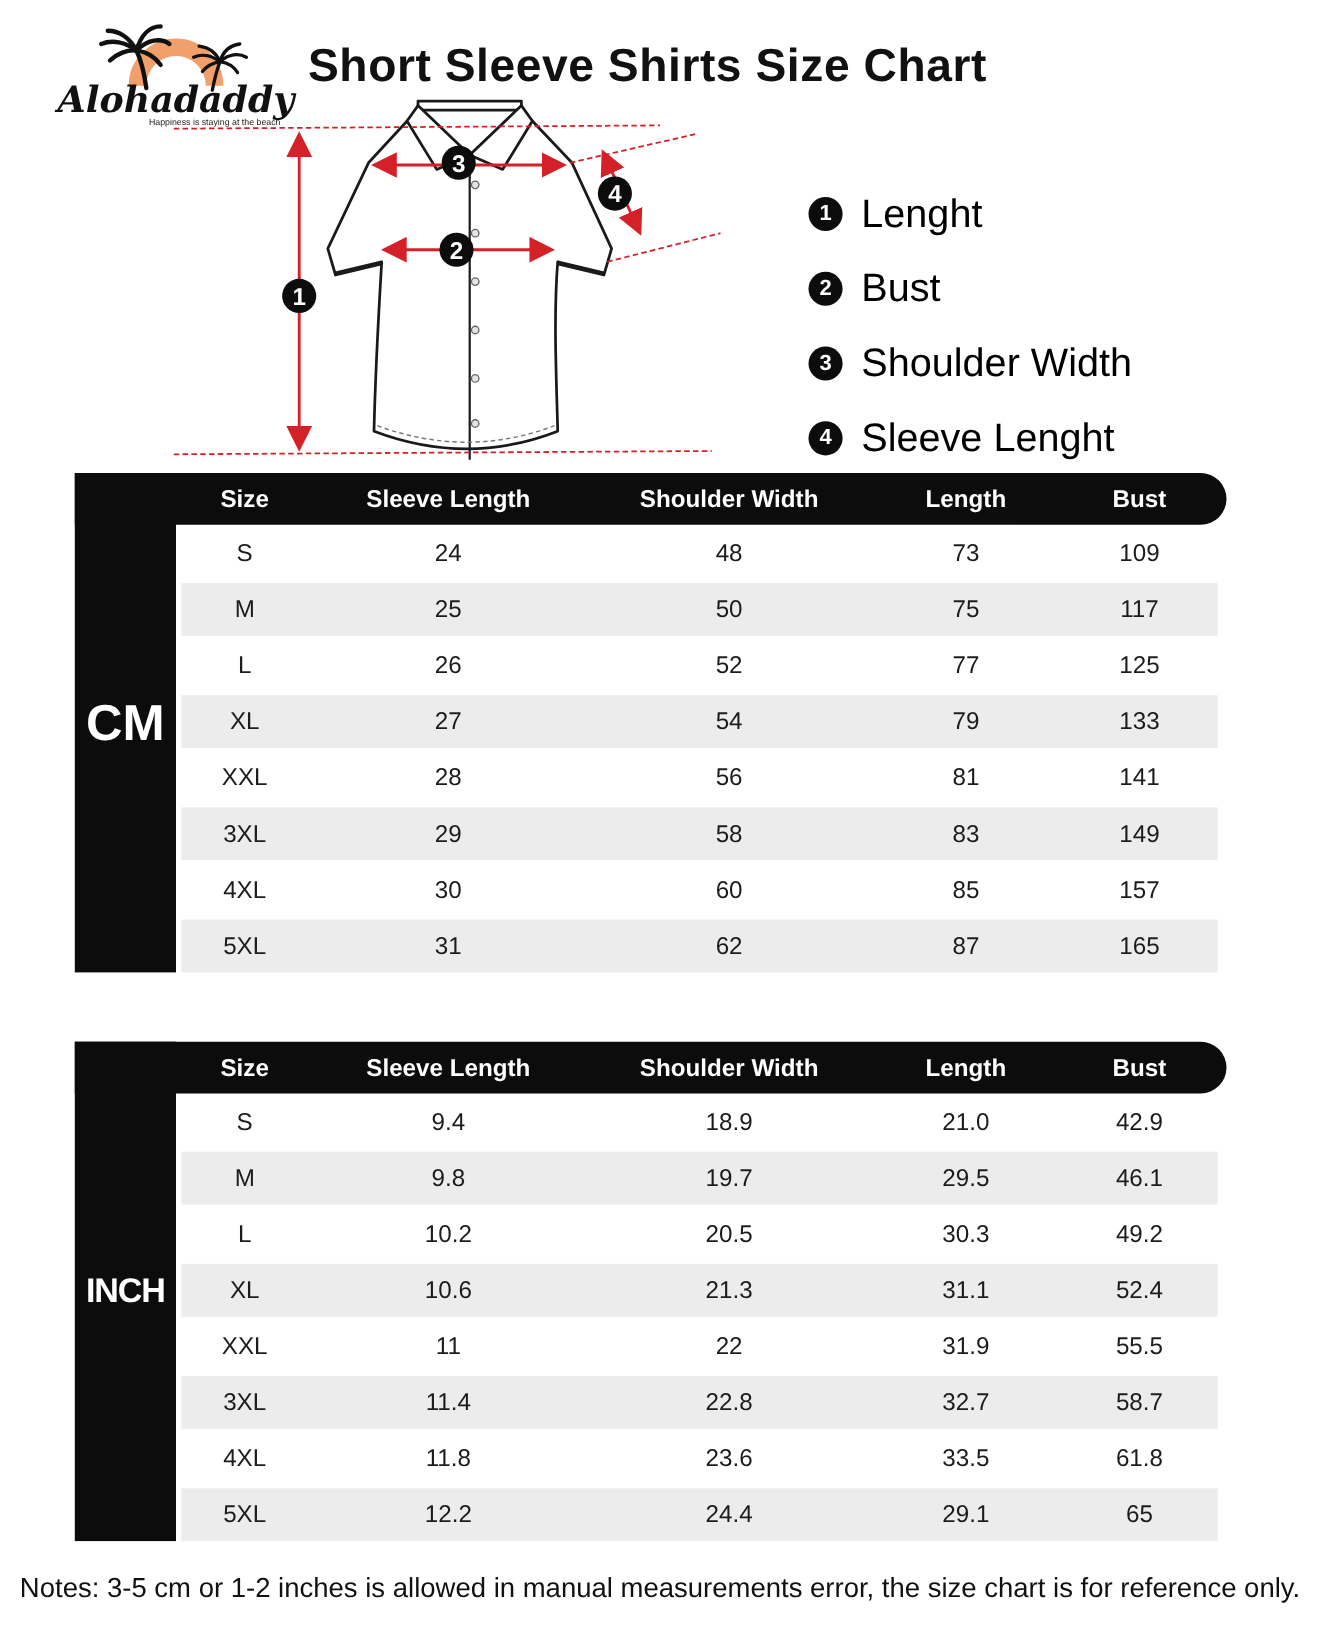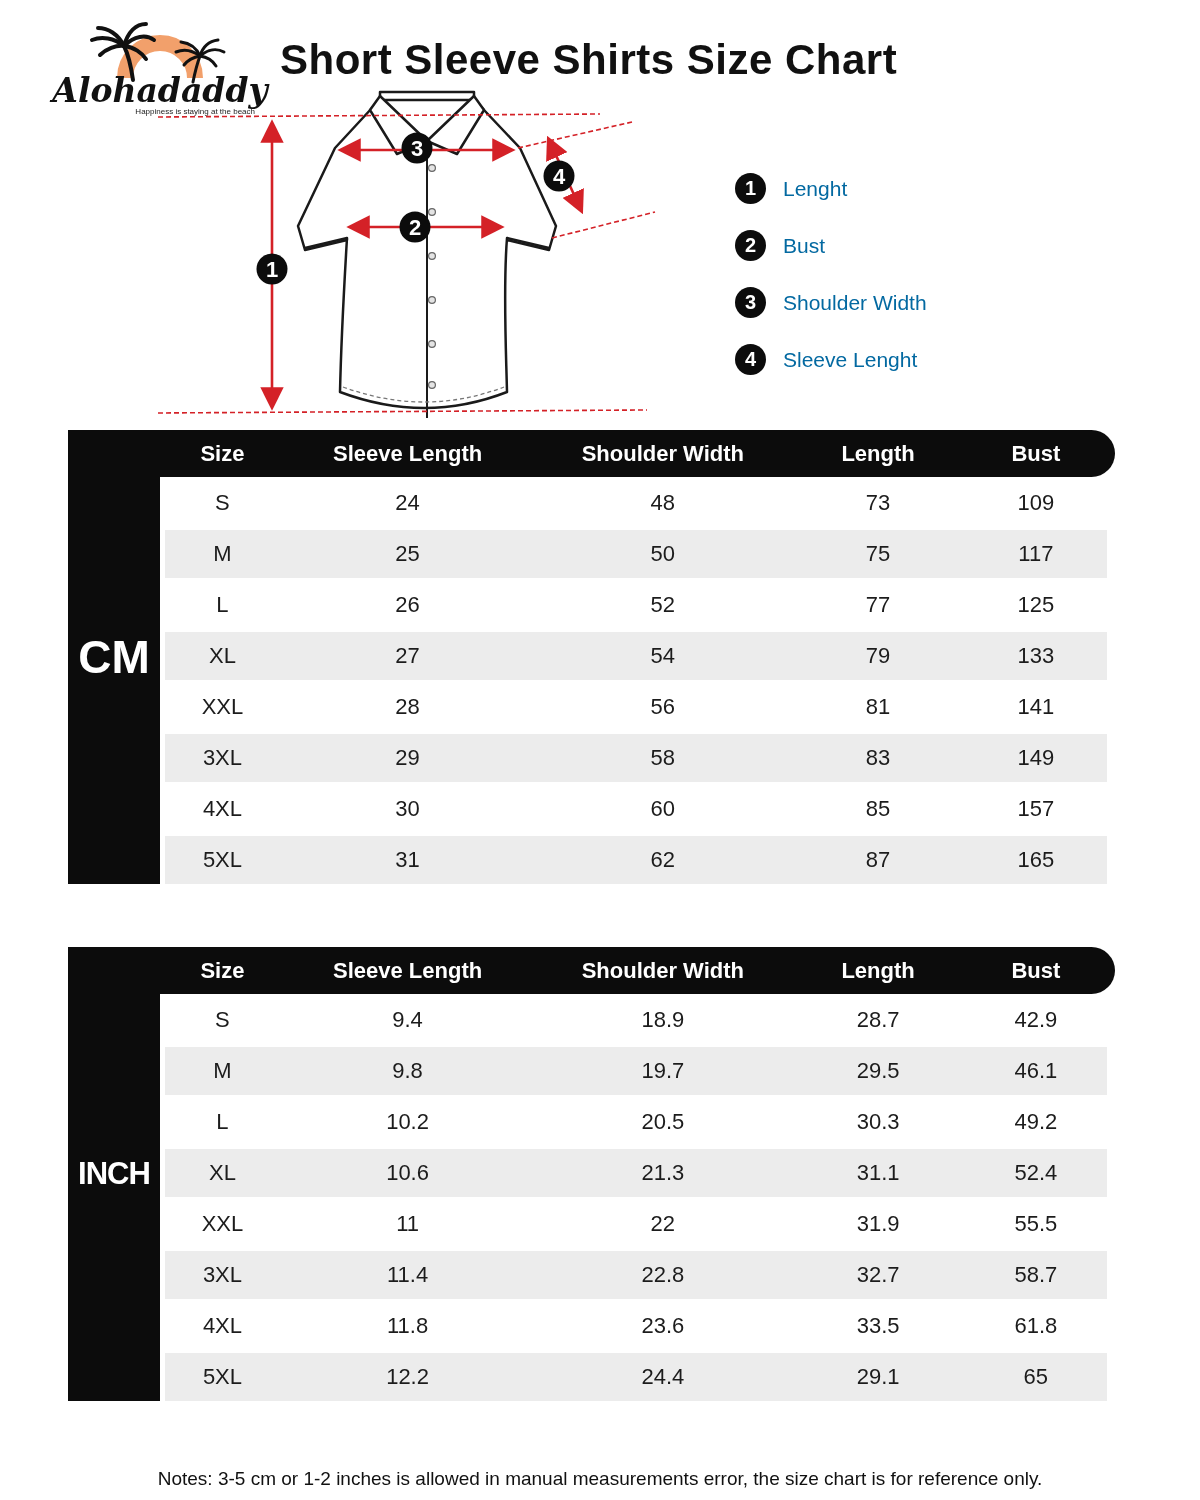--- a/index.html
+++ b/index.html
@@ -12,40 +12,40 @@
               font-size:42px;font-weight:bold;color:#111;letter-spacing:.5px;}
 
   
   .shirt{position:absolute;left:150px;top:88px;width:510px;height:345px;}
 
   
   .legend{position:absolute;left:735px;top:173px;display:flex;flex-direction:column;gap:26px;}
   .legend-item{display:flex;align-items:center;gap:17px;}
   .lbadge{width:31px;height:31px;border-radius:50%;background:#0c0c0c;color:#fff;
           font-weight:bold;font-size:20px;display:flex;align-items:center;justify-content:center;flex:0 0 auto;}
-  .legend-label{font-size:21px;color:#0369a1;}
+  .legend-label{font-size:36px;color:#000000;}
 
   
   .size-table{position:absolute;left:68px;width:1047px;height:454px;}
   .header-bar{position:absolute;left:0;right:0;top:0;height:47px;background:#0c0c0c;
               border-radius:0 24px 24px 0;}
   .header-labels{position:absolute;left:97px;right:8px;top:0;height:47px;display:grid;
                  grid-template-columns:12.2% 27.1% 27.1% 18.6% 14.9%;align-items:center;}
   .th{color:#fff;font-weight:bold;font-size:22px;text-align:center;}
   .unit-col{position:absolute;left:0;top:0;bottom:0;width:92px;background:#0c0c0c;
             display:flex;align-items:center;justify-content:center;color:#fff;font-weight:bold;}
   .unit-cm{font-size:46px;}
   .unit-inch{font-size:31px;letter-spacing:-1px;}
   .tbody{position:absolute;left:97px;right:8px;top:49px;display:flex;flex-direction:column;gap:3px;}
   .tr{height:48px;display:grid;grid-template-columns:12.2% 27.1% 27.1% 18.6% 14.9%;
       align-items:center;background:#ffffff;}
   .tr.alt{background:#ececec;}
   .td{text-align:center;font-size:22px;color:#1c1c1c;}
 
-  .notes{position:absolute;left:0;right:0;top:1468px;text-align:center;font-size:19px;color:#111;}
+  .notes{position:absolute;left:0;right:0;top:1430px;text-align:center;font-size:25px;color:#111;}
 </style>
 </head>
 <body>
 
 <div id="page">
 
   <svg class="logo" viewBox="0 0 260 112">
     <path d="M95,70 A35,35 0 0 1 165,70" fill="none" stroke="#f2a06b" stroke-width="16"></path>
     <g stroke="#111" stroke-width="4" fill="none" stroke-linecap="round">
       <path d="M103,72 C101,58 99,48 94,38"></path>
@@ -217,21 +217,21 @@
         <div class="th">Shoulder Width</div>
         <div class="th">Length</div>
         <div class="th">Bust</div>
       </div>
     <div class="unit-col unit-inch">INCH</div>
     <div class="tbody">
         <div class="tr">
           <div class="td">S</div>
           <div class="td">9.4</div>
           <div class="td">18.9</div>
-          <div class="td">28.7</div>
+          <div class="td">21.0</div>
           <div class="td">42.9</div>
         </div>
         <div class="tr alt">
           <div class="td">M</div>
           <div class="td">9.8</div>
           <div class="td">19.7</div>
           <div class="td">29.5</div>
           <div class="td">46.1</div>
         </div>
         <div class="tr">

